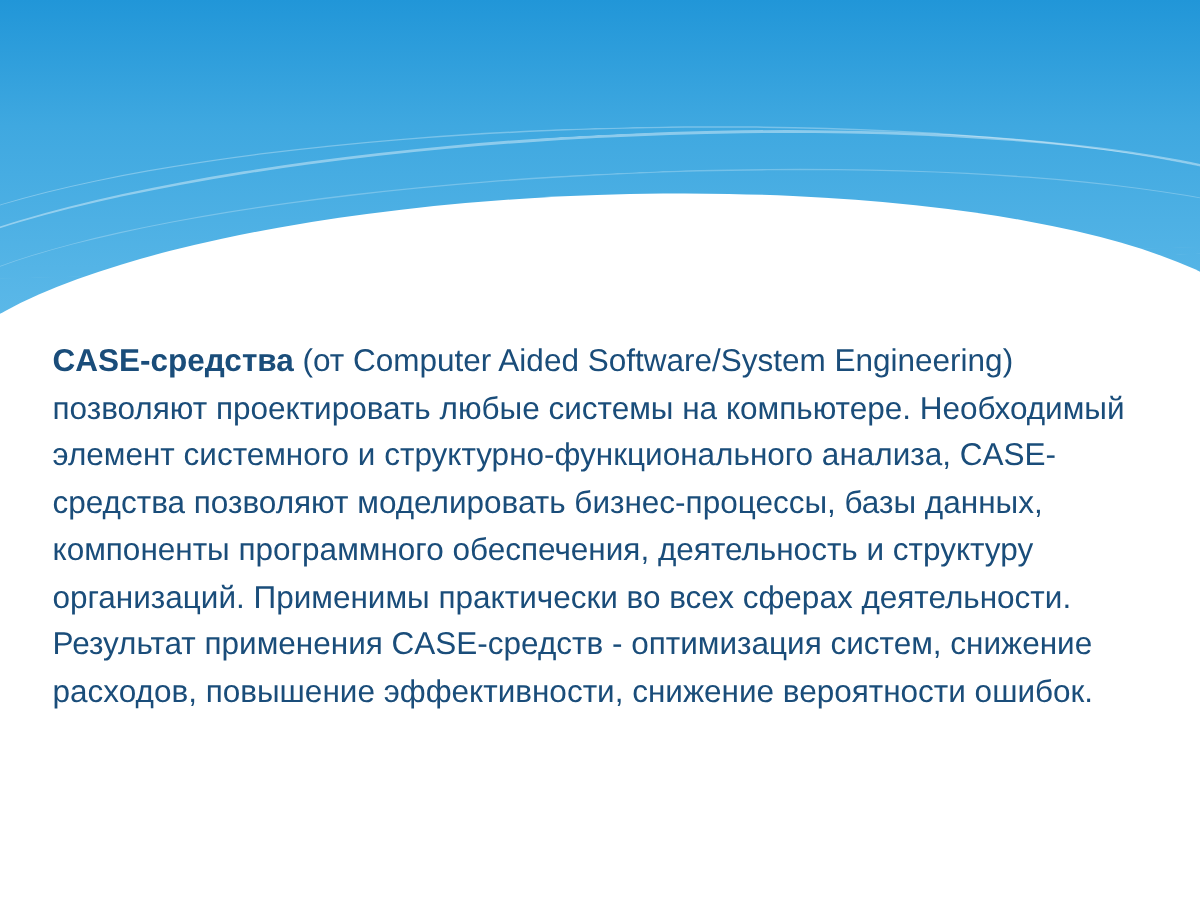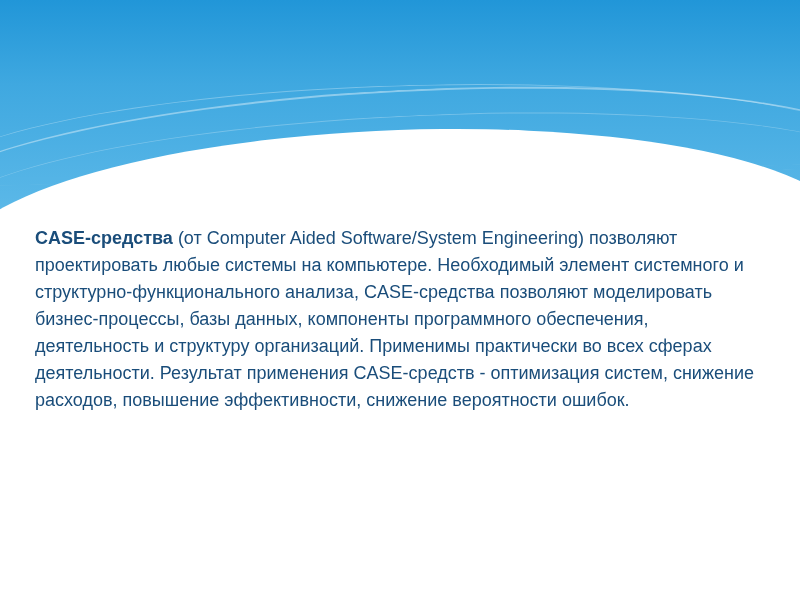--- a/index.html
+++ b/index.html
@@ -64,21 +64,21 @@
       border-top: 1.5px solid rgba(255,255,255,0.25);
       border-radius: 50% 50% 0 0 / 100% 100% 0 0;
       transform: rotate(-2.5deg);
     }
     .content {
       position: absolute;
       top: 225px;
       left: 35px;
       right: 45px;
       color: #1a4d7a;
-      font-size: 18px;
+      font-size: 21px;
       line-height: 1.5;
     }
     .content .bold {
       font-weight: 700;
     }
   </style>
 </head>
 <body>
 
 <div class="header-wave">

